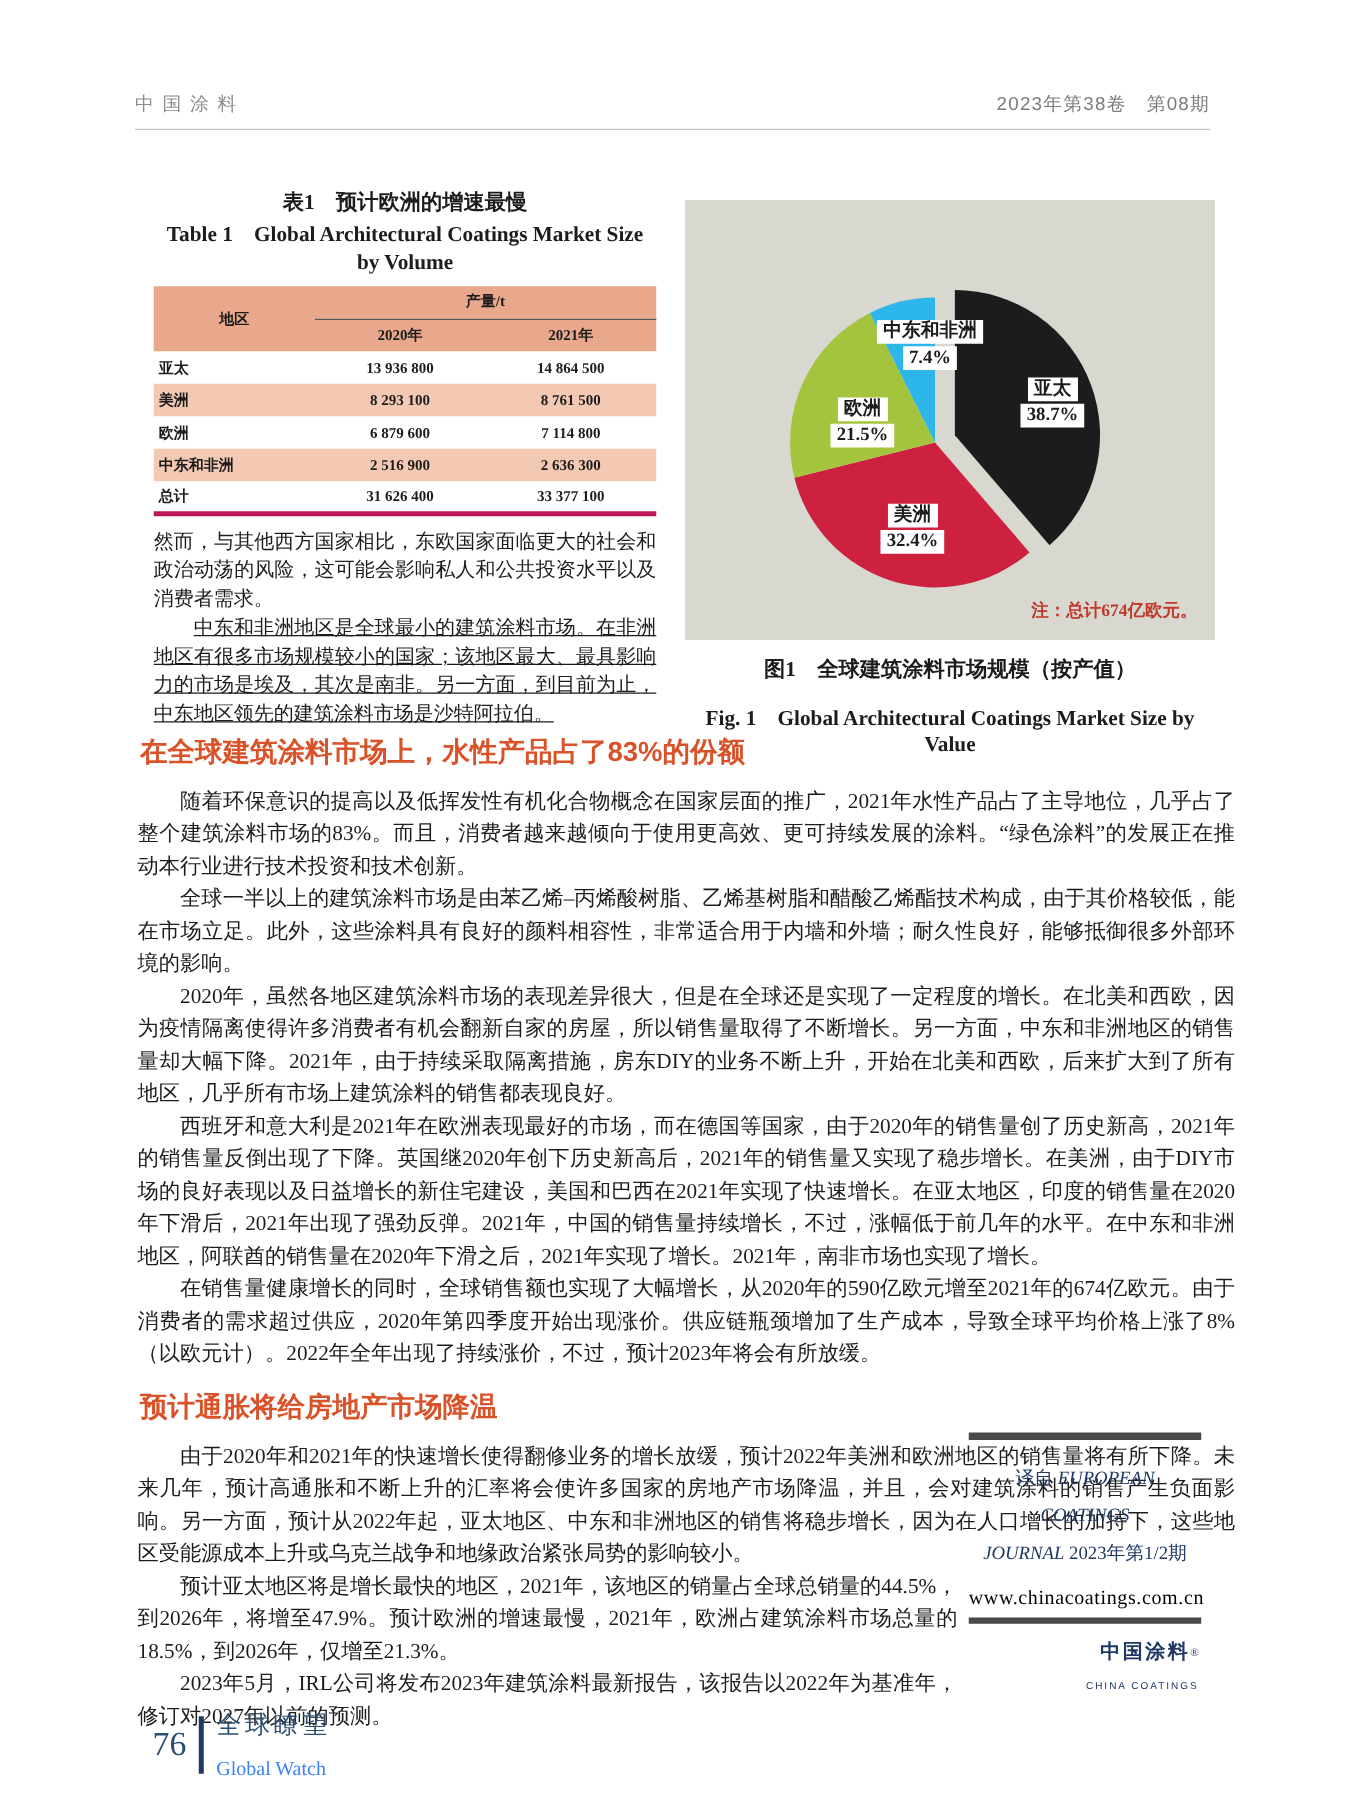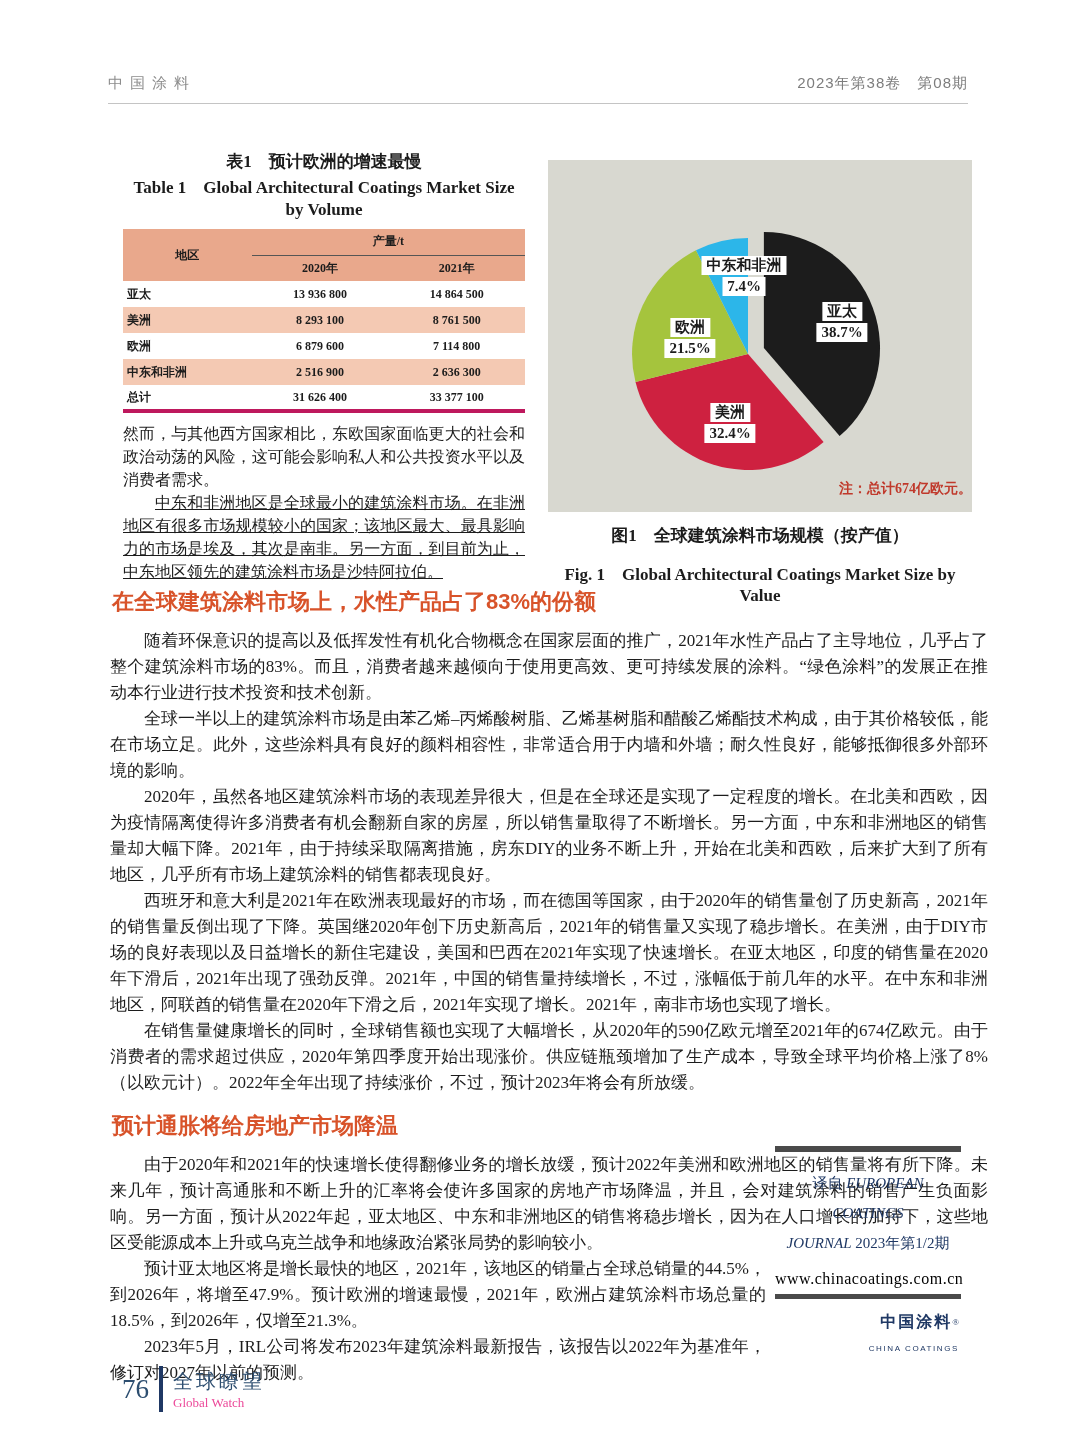--- a/index.html
+++ b/index.html
@@ -36,21 +36,21 @@
 
   
   .left-paras { margin-top:9px; font-size:16px; line-height:23px; text-align:justify; }
   .left-paras p.indent { text-indent:2em;text-decoration:underline; }
 
   
   .chart-box { position:absolute; left:548px; top:160px; width:424px; height:352px; background:#d8d8d0; }
   .chart-box svg { position:absolute; left:0; top:0; }
   .pie-label { position:absolute; text-align:center; transform:translateX(-50%); font-size:15px; font-weight:bold; line-height:19px; }
   .pie-label span { display:inline-block; background:#ffffff; padding:0 5px; margin-top:2px; white-space:nowrap; }
-  .chart-note { position:absolute; right:0; bottom:14px; color:#c0392b; font-size:14px; font-weight:bold; }
+  .chart-note { position:absolute; right:14px; bottom:14px; color:#c0392b; font-size:14px; font-weight:bold; }
   .fig-caption { position:absolute; left:548px; top:524px; width:424px; text-align:center; font-weight:bold; }
   .fig-caption .cn { font-size:17px; margin-bottom:5px; }
   .fig-caption .en { font-size:17px;margin-top:16px; }
 
   
   .main-body { position:absolute; left:110px; top:588px; width:878px; font-size:17px; line-height:26px; text-align:justify; }
   h2.sec {
     font-family:"Liberation Sans","DejaVu Sans",sans-serif;
     color:#d8532a; font-size:22px; font-weight:bold; text-align:left;
     margin:0 0 12px 2px; line-height:28px;
@@ -69,21 +69,21 @@
   .sb-logo { margin-top:10px; text-align:right; padding-right:2px; }
   .sb-logo .cn { font-family:"Liberation Sans","DejaVu Sans",sans-serif; font-weight:bold; font-size:16px; letter-spacing:2px; color:#1f3864; }
   .sb-logo .reg { font-size:9px; vertical-align:top; }
   .sb-logo .en { font-family:"Liberation Sans","DejaVu Sans",sans-serif; font-size:8px; letter-spacing:1.6px; color:#1f3864; margin-top:1px; }
 
   
   .page-footer { position:absolute; left:122px; top:1366px; display:flex; align-items:center; color:#2d4e70; }
   .pf-num { font-size:27px; margin-right:10px; }
   .pf-bar { width:4px; height:46px; background:#1f3864; margin-right:10px; }
   .pf-col .cn { font-family:"Liberation Sans","DejaVu Sans",sans-serif; font-size:20px; letter-spacing:3px; color:#2d4e70; }
-  .pf-col .en { font-size:13px; color:#ec4899; margin-top:0; }
+  .pf-col .en { font-size:16px; color:#3b82f6; margin-top:14px; }
 </style>
 </head>
 <body>
 
 <div class="page">
 
   <div class="page-header">
     <span class="hleft">中国涂料</span>
     <span class="hright">2023年第38卷　第08期</span>
   </div>

